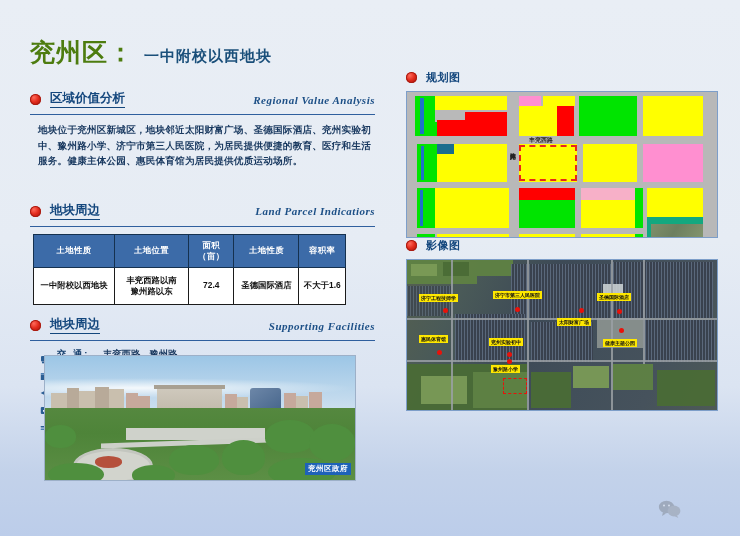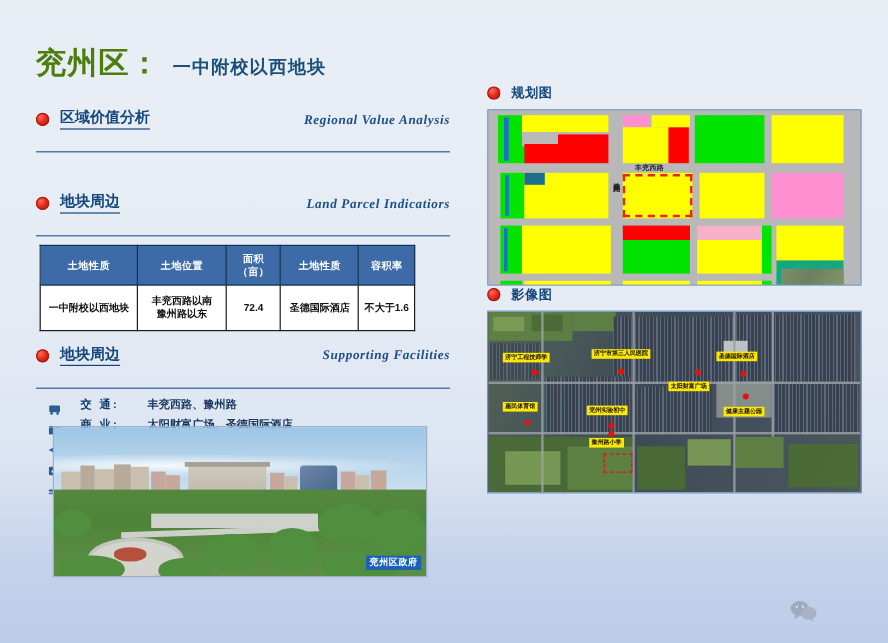--- a/index.html
+++ b/index.html
@@ -16,21 +16,21 @@
 
   .title-row{display:flex;align-items:baseline;gap:10px;margin-bottom:22px;}
   .title-main{
     font-size:25px;font-weight:bold;color:#4d7c0f;letter-spacing:1px;
     font-family:"DejaVu Sans",sans-serif;
   }
   .title-sub{font-size:15px;font-weight:bold;color:#1a4f7a;letter-spacing:1px;}
 
   .sec-head{
     display:flex;align-items:center;gap:9px;
-    border-bottom:1.5px solid #2f5f9e;padding-bottom:18px;margin-bottom:7px;
+    border-bottom:1.5px solid #2f5f9e;padding-bottom:6px;margin-bottom:7px;
   }
   .bullet{
     width:11px;height:11px;border-radius:50%;
     background:radial-gradient(circle at 35% 32%,#ff6a5a 0%,#e22b1c 45%,#9e0f06 100%);
     box-shadow:0 0 0 1px #a81b10 inset;flex:none;
   }
   .sec-cn{
     font-size:12.5px;font-weight:bold;color:#14477d;
     border-bottom:1.5px solid #14477d;line-height:1.2;padding-bottom:1px;
   }
@@ -54,21 +54,21 @@
     border:1px solid #15314f;padding:5px 2px;letter-spacing:.4px;
   }
   table.parcel td{
     background:#fff;color:#111;font-size:8.4px;text-align:center;
     border:1px solid #1b1b1b;padding:7px 2px;line-height:1.35;font-weight:bold;
   }
   .w1{width:84px}.w2{width:76px}.w3{width:42px}.w4{width:66px}.w5{width:45px}
 
   
   .facilities{margin:7px 0 0 10px;}
-  .fac-row{display:flex;align-items:center;gap:16px;margin-bottom:4px;}
+  .fac-row{display:flex;align-items:center;gap:6px;margin-bottom:4px;}
   .fac-ico{width:11px;height:9px;flex:none;color:#2a5d93;}
   .fac-key{font-size:9.3px;font-weight:bold;color:#123c6b;letter-spacing:2px;width:40px;flex:none;}
   .fac-val{font-size:9.3px;font-weight:bold;color:#17375e;}
 
   
   .photo{
     position:absolute;left:44px;top:355px;width:310px;height:124px;
     border:1px solid #9db0c8;overflow:hidden;
   }
   .ph-sky{position:absolute;inset:0;background:linear-gradient(to bottom,#9cc6e6 0%,#c6dcee 38%,#cfe2ef 47%,#dfe9ea 52%);}
@@ -150,20 +150,21 @@
     <div class="title-row">
       <span class="title-main">兖州区：</span>
       <span class="title-sub">一中附校以西地块</span>
     </div>
 
     <div class="sec-head">
       <span class="bullet"></span>
       <span class="sec-cn">区域价值分析</span>
       <span class="sec-en">Regional Value Analysis</span>
     </div>
+    <div class="para">地块位于兖州区新城区，地块邻近太阳财富广场、圣德国际酒店、兖州实验初中、豫州路小学、济宁市第三人民医院，为居民提供便捷的教育、医疗和生活服务。健康主体公园、惠民体育馆为居民提供优质运动场所。</div>
 
     <div class="sec-head" style="margin-top:34px">
       <span class="bullet"></span>
       <span class="sec-cn">地块周边</span>
       <span class="sec-en">Land Parcel Indicatiors</span>
     </div>
 
     <table class="parcel">
       <thead>
         <tr>

